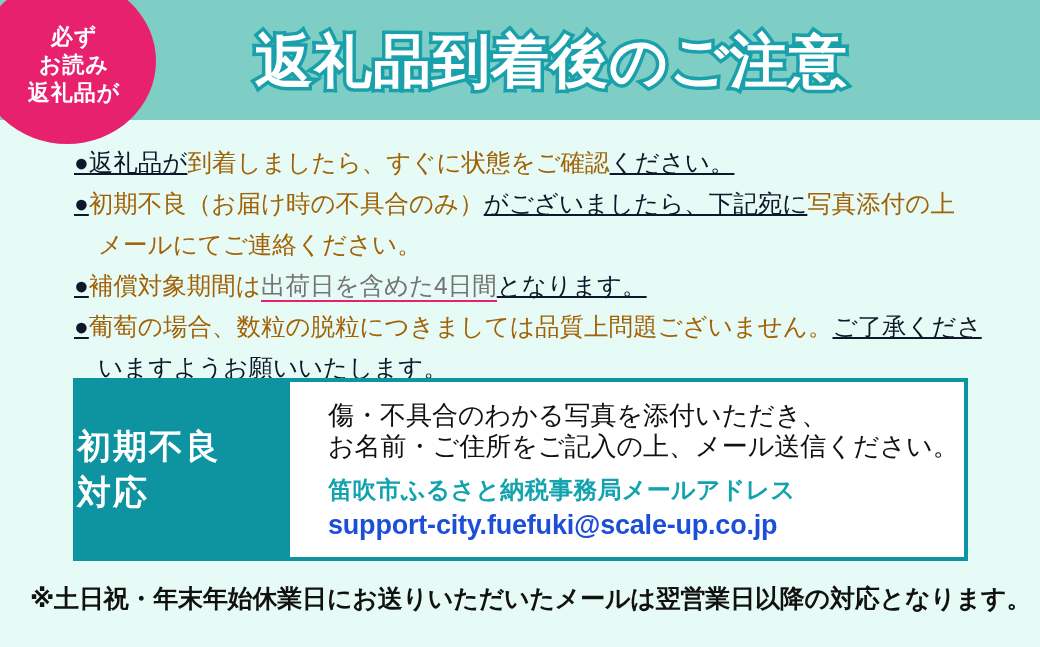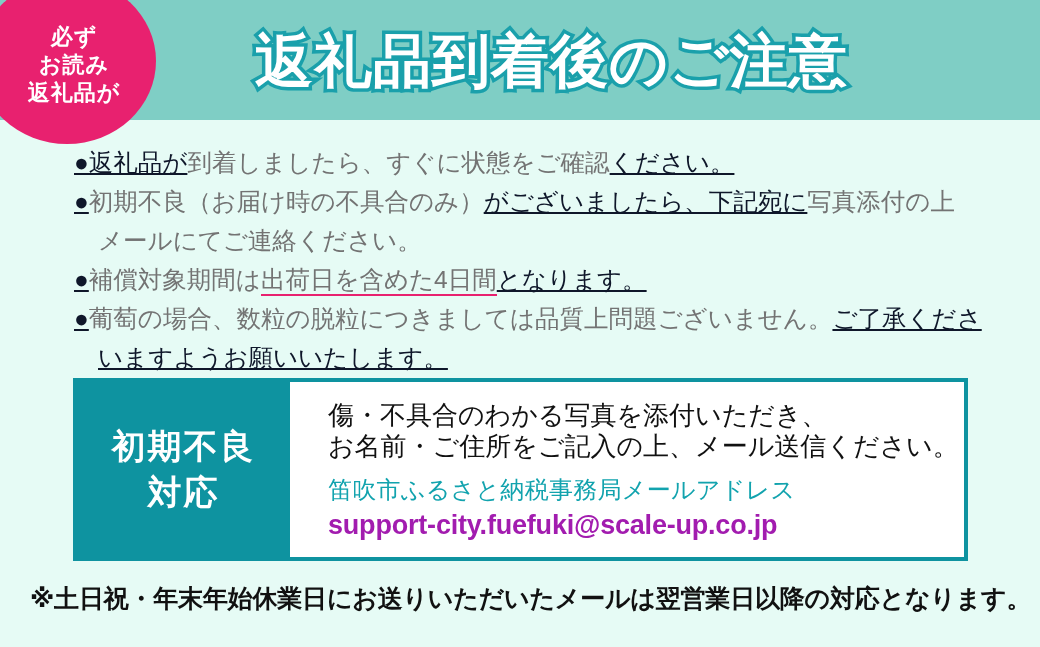--- a/index.html
+++ b/index.html
@@ -77,21 +77,21 @@
     top: 143px;
     width: 950px;
     font-size: 24.5px;
     line-height: 39px;
     color: #111111;
     letter-spacing: 0px;
   }
   .bullet-line { white-space: nowrap; }
   .bullet-line.indent { padding-left: 24px; }
   .seg-black { color: #0f172a; text-decoration: underline; }
-  .seg-teal  { color: #737373; }
+  .seg-teal  { color: #a16207; font-family: Liberation Mono, monospace; }
   .seg-pink-underline {
     color: #737373;
     border-bottom: 2.5px solid #e8216f;
     padding-bottom: 1px;
   }
 
   
   .contact-box {
     position: absolute;
     left: 73px;
@@ -103,21 +103,20 @@
     background: #ffffff;
     display: flex;
     flex-direction: row;
   }
   .box-label {
     width: 213px;
     background: #0e93a0;
     color: #ffffff;
     display: flex;
     flex-direction: column;
-    align-items: center;
     justify-content: center;
     font-size: 34px;
     font-weight: bold;
     line-height: 1.33;
     letter-spacing: 2px;
     flex: 0 0 auto;
   }
   .box-body {
     flex: 1 1 auto;
     background: #ffffff;
@@ -126,30 +125,30 @@
   }
   .box-body-line {
     font-size: 26px;
     line-height: 31px;
     color: #111111;
     white-space: nowrap;
   }
   .box-office {
     margin-top: 12px;
     font-size: 24px;
-    font-weight: normal;
+    font-weight: bold;
     color: #12a3ae;
     letter-spacing: 0.3px;
     white-space: nowrap;
   }
   .box-email {
     margin-top: 4px;
     font-size: 27px;
     font-weight: bold;
-    color: #a21caf;
+    color: #1d4ed8;
     letter-spacing: -0.2px;
     white-space: nowrap;
   }
 
   
   .footer-note {
     position: absolute;
     left: 30px;
     top: 582px;
     width: 990px;

